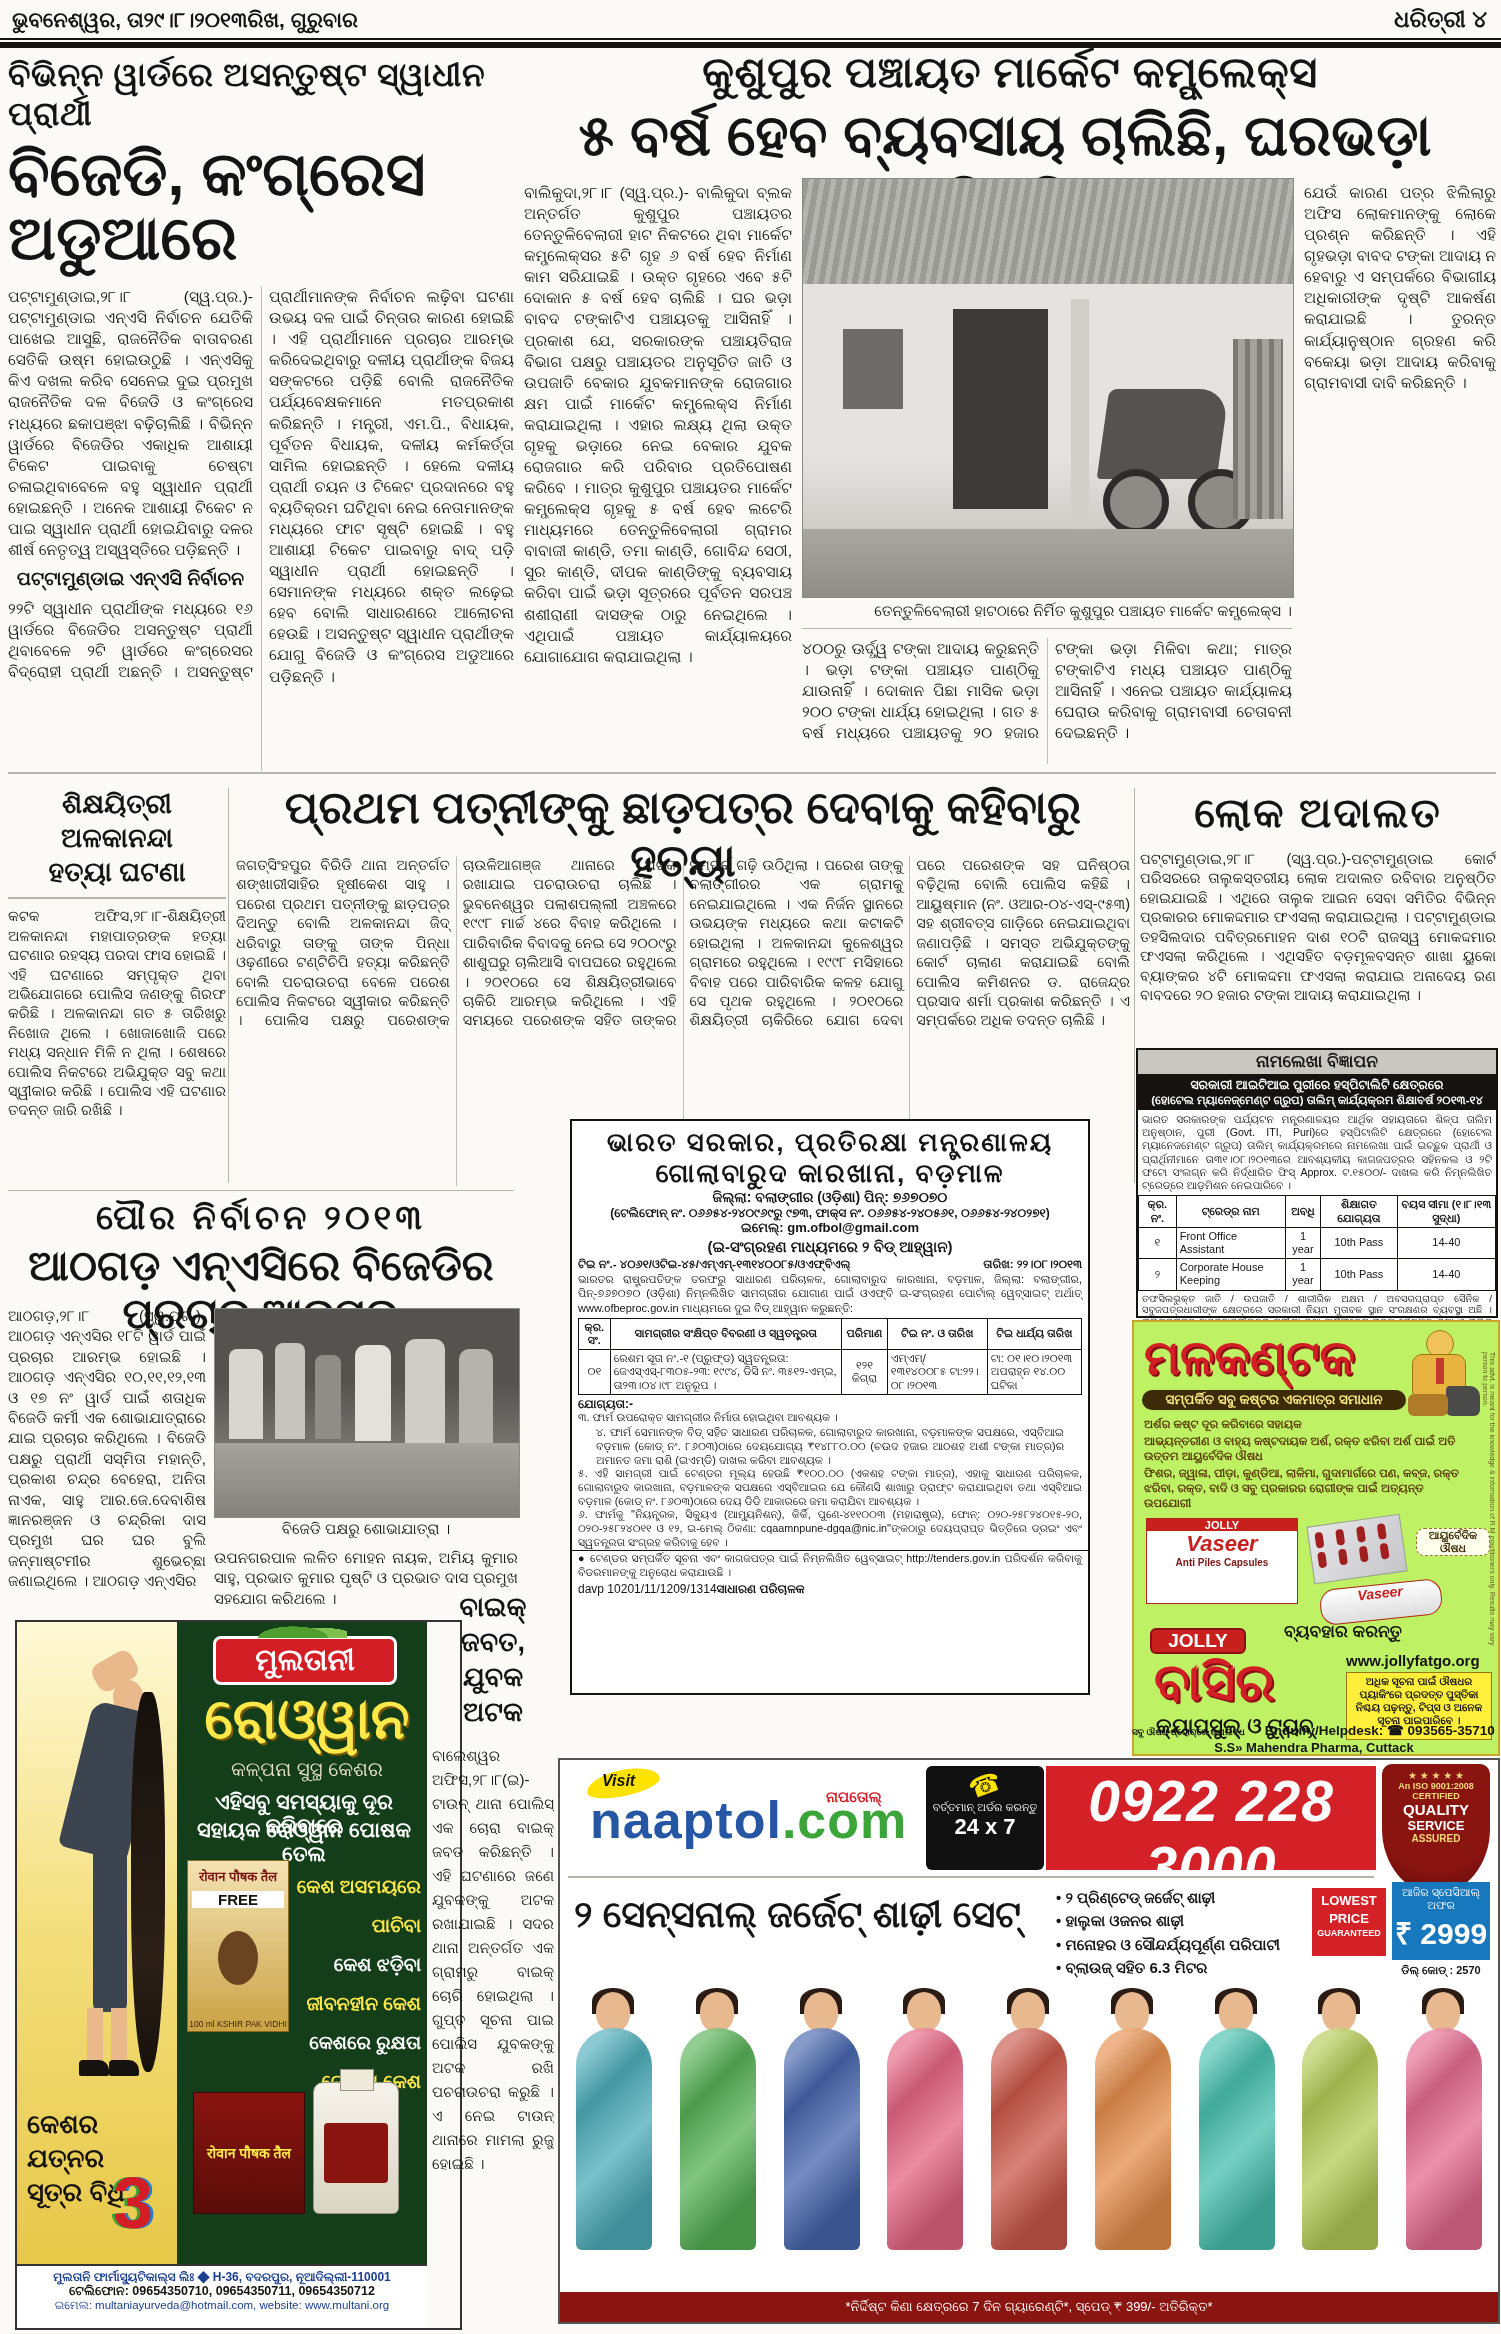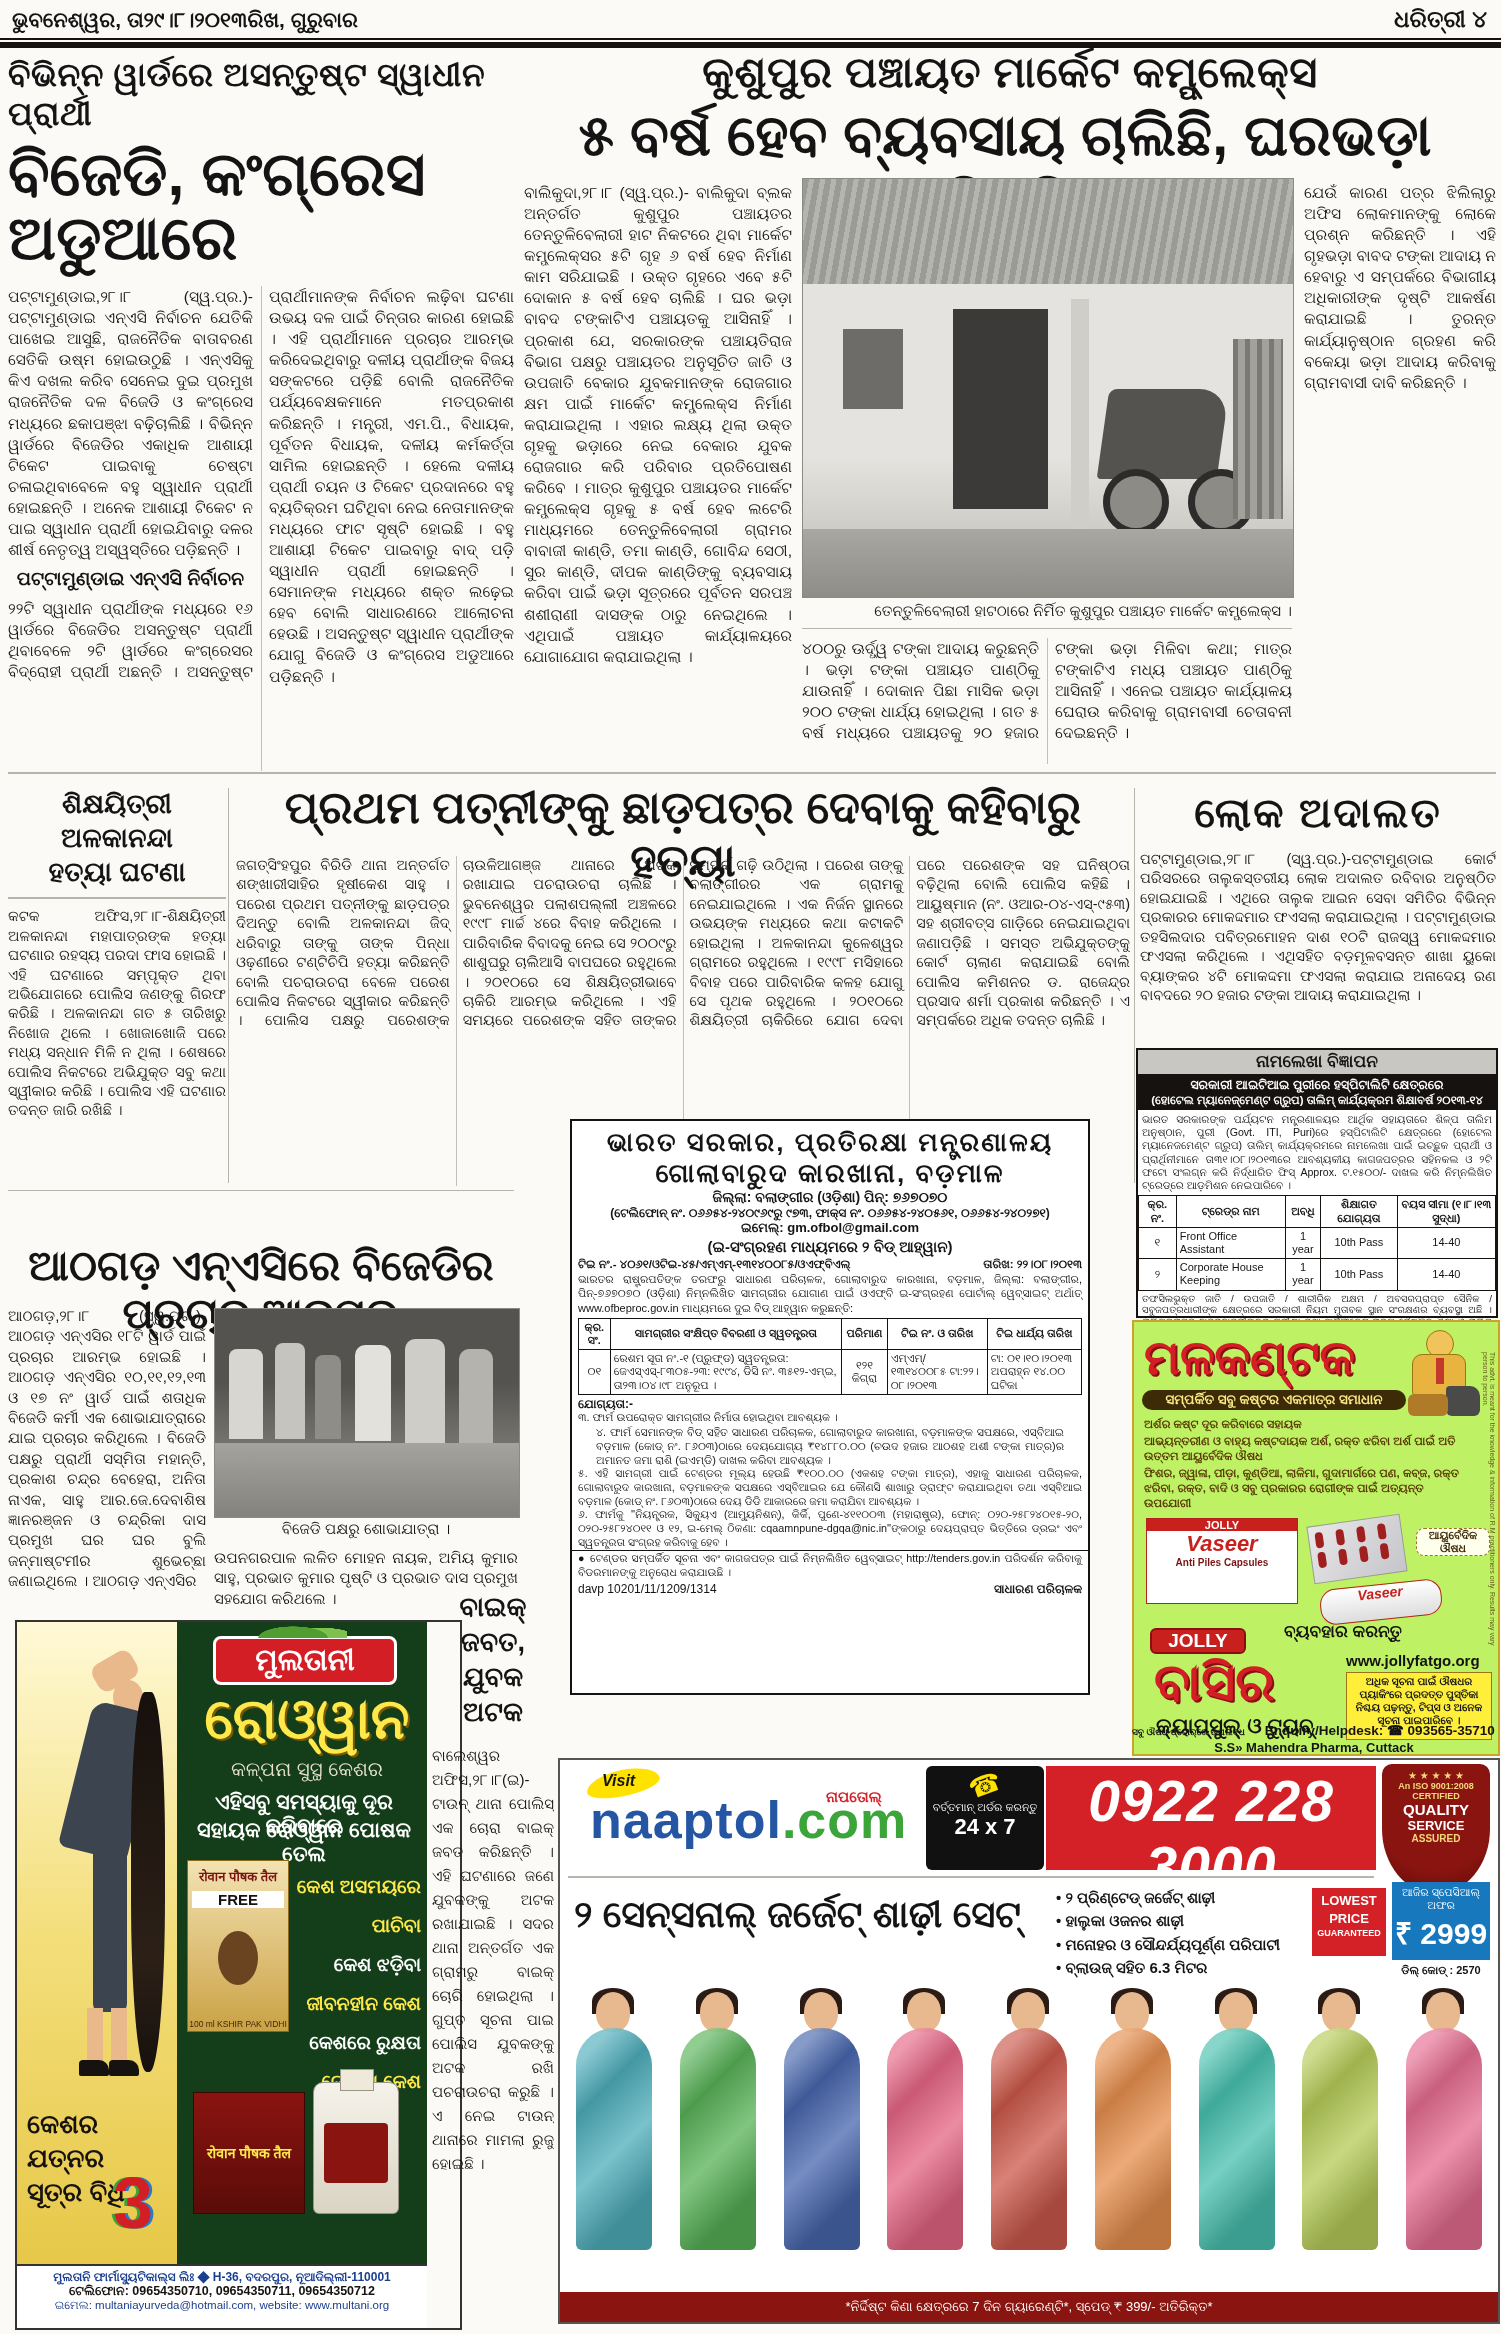--- a/index.html
+++ b/index.html
@@ -130,20 +130,21 @@
         <td class="ctr">14-40</td>
       </tr>
     </tbody>
       </table>
     <div class="just" style="font-size:9.8px;line-height:1.22;padding:2px 4px;">ତଫସିଲଭୁକ୍ତ ଜାତି / ଉପଜାତି / ଶାରୀରିକ ଅକ୍ଷମ / ଅବସରପ୍ରାପ୍ତ ସୈନିକ / ସବୁଜପତ୍ରଧାରୀଙ୍କ କ୍ଷେତ୍ରରେ ସରକାରୀ ନିୟମ ମୁତାବକ ସ୍ଥାନ ସଂରକ୍ଷଣର ବ୍ୟବସ୍ଥା ଅଛି । ତାଲିମ୍‌ପ୍ରାପ୍ତ ଛାତ୍ରଛାତ୍ରୀଙ୍କର ପରୀକ୍ଷା ତଥା ସାର୍ଟିଫିକେଟ୍ ରାଜ୍ୟ ବୈଷୟିକ ଶିକ୍ଷା ଓ ତାଲିମ ପରିଷଦ ଓଡ଼ିଶାଙ୍କ ଦ୍ୱାରା ନିୟନ୍ତ୍ରିତ ହେବ ।</div>
     <div class="ctr b" style="font-size:11.5px;">Reporting Time : 9 AM to 11 AM, Date : 31.08.2013 (ଶନିବାର)</div>
     <div class="rt b" style="font-size:10.5px;font-style:italic;padding-right:6px;">ସ୍ୱା./- ଅଧ୍ୟକ୍ଷ, ଶିଳ୍ପ ତାଲିମ୍ ଅନୁଷ୍ଠାନ, ପୁରୀ</div>
   </div>
 
   <div class="abs rule-soft" style="left:8px;top:1190px;width:506px;height:1px;"></div>
+  <div class="abs ctr b" style="left:8px;top:1198px;width:506px;font-size:34px;letter-spacing:4px;">ପୌର ନିର୍ବାଚନ ୨୦୧୩</div>
   <div class="abs ctr b" style="left:0px;top:1242px;width:522px;font-size:42px;">ଆଠଗଡ଼ ଏନ୍‌ଏସିରେ ବିଜେଡିର ପ୍ରଚାର ଆରମ୍ଭ</div>
   <div class="abs body-txt" style="left:8px;top:1306px;width:198px;height:296px;font-size:15px;">ଆଠଗଡ଼,୨୮।୮ (ସ୍ୱ.ପ୍ର.)- ଆଠଗଡ଼ ଏନ୍‌ଏସିର ୧୮ଟି ୱାର୍ଡ ପାଇଁ ପ୍ରଚାର ଆରମ୍ଭ ହୋଇଛି । ଆଠଗଡ଼ ଏନ୍‌ଏସିର ୧୦,୧୧,୧୨,୧୩ ଓ ୧୭ ନଂ ୱାର୍ଡ ପାଇଁ ଶତାଧିକ ବିଜେଡି କର୍ମୀ ଏକ ଶୋଭାଯାତ୍ରାରେ ଯାଇ ପ୍ରଚାର କରିଥିଲେ । ବିଜେଡି ପକ୍ଷରୁ ପ୍ରାର୍ଥୀ ସସ୍ମିତା ମହାନ୍ତି, ପ୍ରକାଶ ଚନ୍ଦ୍ର ବେହେରା, ଅନିତା ନାଏକ, ସାହୁ ଆର.ଜେ.ଦେବାଶିଷ ଜ୍ଞାନରଞ୍ଜନ ଓ ଚନ୍ଦ୍ରିକା ଦାସ ପ୍ରମୁଖ ଘର ଘର ବୁଲି ଜନ୍ମାଷ୍ଟମୀର ଶୁଭେଚ୍ଛା ଜଣାଇଥିଲେ । ଆଠଗଡ଼ ଏନ୍‌ଏସିର</div>
 
   <div class="abs photo" style="left:214px;top:1308px;width:304px;height:208px;border:1px solid #8a8a86;background:linear-gradient(180deg,#55534f 0 35%,#7b7974 70%,#9a9892 100%);">
     <div class="abs" style="left:14px;top:40px;width:34px;height:90px;background:#d8d6d0;border-radius:8px 8px 0 0;"></div>
     <div class="abs" style="left:60px;top:34px;width:30px;height:96px;background:#c6c4be;border-radius:8px 8px 0 0;"></div>
     <div class="abs" style="left:100px;top:46px;width:26px;height:84px;background:#8f8d87;border-radius:8px 8px 0 0;"></div>
     <div class="abs" style="left:140px;top:36px;width:36px;height:96px;background:#e3e1db;border-radius:10px 10px 0 0;"></div>
     <div class="abs" style="left:190px;top:30px;width:40px;height:104px;background:#cfcdc7;border-radius:10px 10px 0 0;"></div>
     <div class="abs" style="left:244px;top:40px;width:34px;height:94px;background:#b5b3ad;border-radius:10px 10px 0 0;"></div>
@@ -181,21 +182,21 @@
         <td>ଟା: ୦୧।୧୦।୨୦୧୩ ଅପରାହ୍ନ ୧୪.୦୦ ଘଟିକା</td>
       </tr>
     </tbody>
       </table>
     <div class="b" style="font-size:12px;padding:0 6px;">ଯୋଗ୍ୟତା:-</div>
     <div class="just" style="font-size:10.8px;line-height:1.28;padding:0 6px;">୩.  ଫାର୍ମ ଉପରୋକ୍ତ ସାମଗ୍ରୀର ନିର୍ମାତା ହୋଇଥିବା ଆବଶ୍ୟକ ।</div>
     <div class="just" style="font-size:11px;line-height:1.28;padding:0 24px;">୪.  ଫାର୍ମ ସେମାନଙ୍କ ବିଡ୍ ସହିତ ସାଧାରଣ ପରିଚାଳକ, ଗୋଲାବାରୁଦ କାରଖାନା, ବଡ଼ମାଳଙ୍କ ସପକ୍ଷରେ, ଏସ୍‌ବିଆଇ ବଡ଼ମାଳ (କୋଡ୍ ନଂ. ୮୬୦୩)ଠାରେ ଦେୟଯୋଗ୍ୟ ₹୧୪୮୮୦.୦୦ (ଚଉଦ ହଜାର ଆଠଶହ ଅଶୀ ଟଙ୍କା ମାତ୍ର)ର ଅମାନତ ଜମା ରାଶି (ଇଏମ୍‌ଡି) ଦାଖଲ କରିବା ଆବଶ୍ୟକ ।</div>
     <div class="just" style="font-size:10.8px;line-height:1.28;padding:0 6px;">୫.  ଏହି ସାମଗ୍ରୀ ପାଇଁ ଟେଣ୍ଡର ମୂଲ୍ୟ ହେଉଛି ₹୧୦୦.୦୦ (ଏକଶହ ଟଙ୍କା ମାତ୍ର), ଏହାକୁ ସାଧାରଣ ପରିଚାଳକ, ଗୋଲାବାରୁଦ କାରଖାନା, ବଡ଼ମାଳଙ୍କ ସପକ୍ଷରେ ଏସ୍‌ବିଆଇର ଯେ କୌଣସି ଶାଖାରୁ ଡ୍ରାଫ୍ଟ କରାଯାଇଥିବା ତଥା ଏସ୍‌ବିଆଇ ବଡ଼ମାଳ (କୋଡ୍ ନଂ. ୮୬୦୩)ଠାରେ ଦେୟ ଡିଡି ଆକାରରେ ଜମା କରାଯିବା ଆବଶ୍ୟକ ।</div>
     <div class="just" style="font-size:10.8px;line-height:1.28;padding:0 6px;border-bottom:1px solid #15120f;">୬.  ଫାର୍ମକୁ ''ନିୟନ୍ତ୍ରକ, ସିକ୍ୟୁଏ (ଆମ୍ୟୁନିଶନ୍), କିର୍କି, ପୁଣେ-୪୧୧୦୦୩ (ମହାରାଷ୍ଟ୍ର), ଫୋନ୍: ୦୨୦-୨୫୮୨୪୦୧୫-୨୦, ୦୨୦-୨୫୮୨୪୦୧୧ ଓ ୧୨, ଇ-ମେଲ୍ ଠିକଣା: cqaamnpune-dgqa@nic.in''ଙ୍କଠାରୁ ଦେୟପ୍ରାପ୍ତ ଭିତ୍ତିରେ ଡ୍ରଇଂ ଏବଂ ସ୍ୱତନ୍ତ୍ରତା ସଂଗ୍ରହ କରିବାକୁ ହେବ ।</div>
     <div class="just" style="font-size:10.8px;line-height:1.28;padding:1px 6px;">●  ଟେଣ୍ଡର ସମ୍ପର୍କିତ ସୂଚନା ଏବଂ କାଗଜପତ୍ର ପାଇଁ ନିମ୍ନଲିଖିତ ୱେବ୍‌ସାଇଟ୍ http://tenders.gov.in ପରିଦର୍ଶନ କରିବାକୁ ବିଡରମାନଙ୍କୁ ଅନୁରୋଧ କରାଯାଉଛି ।</div>
-    <div style="display:flex;justify-content:space-between;padding:2px 6px;font-size:12px;">
+    <div style="display:flex;justify-content:flex-start;padding:2px 6px;font-size:12px;">
       <span>davp 10201/11/1209/1314</span>
       <span class="b">ସାଧାରଣ ପରିଚାଳକ</span>
     </div>
   </div>
 
   <div class="abs" style="left:1132px;top:1320px;width:364px;height:432px;background:#bef264;border:2px solid #caa52a;">
     <div class="abs b" style="left:10px;top:8px;font-size:48px;color:#d41e26;text-shadow:2px 2px 0 #8a0f14;">ମଳକଣ୍ଟକ</div>
 
     <div class="abs" style="left:268px;top:6px;width:84px;height:96px;">
       <div class="abs" style="left:24px;top:2px;width:26px;height:26px;background:#f0c45a;border-radius:50%;border:1px solid #9a7512;"></div>

